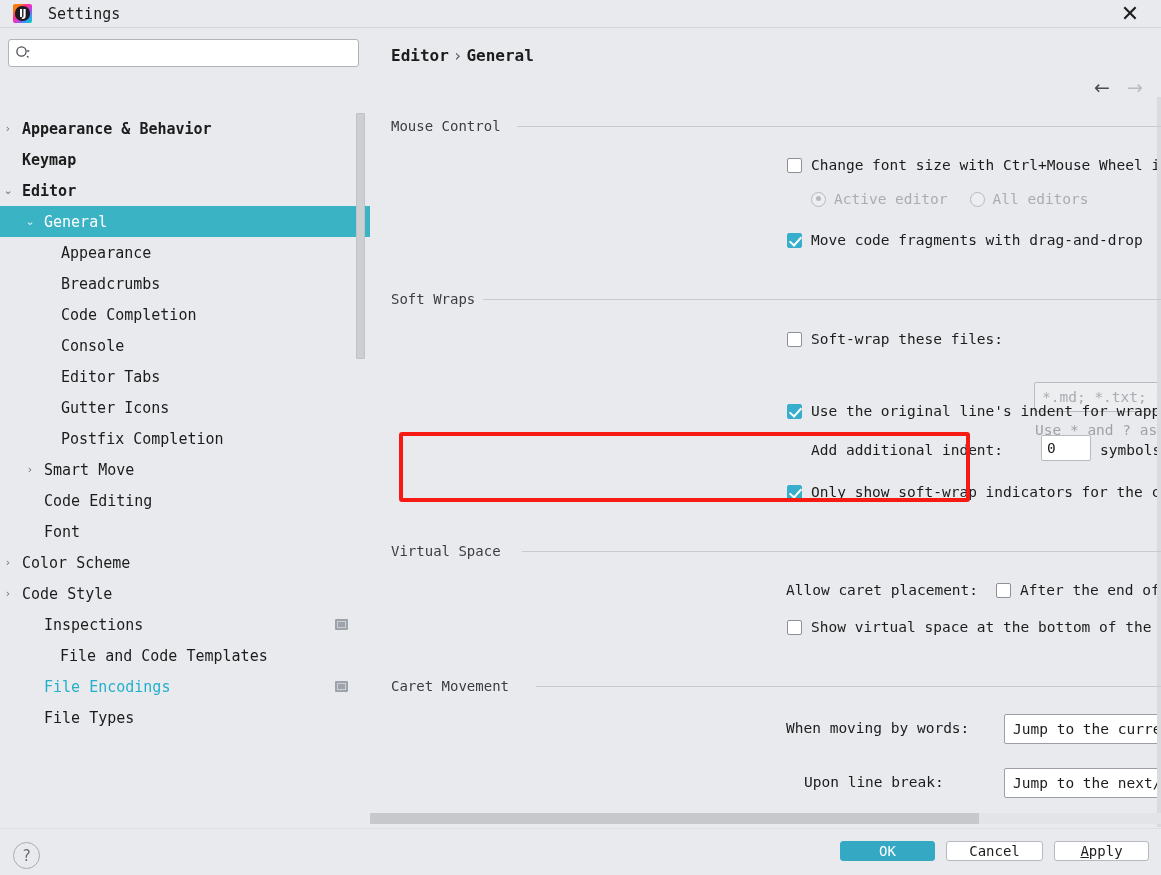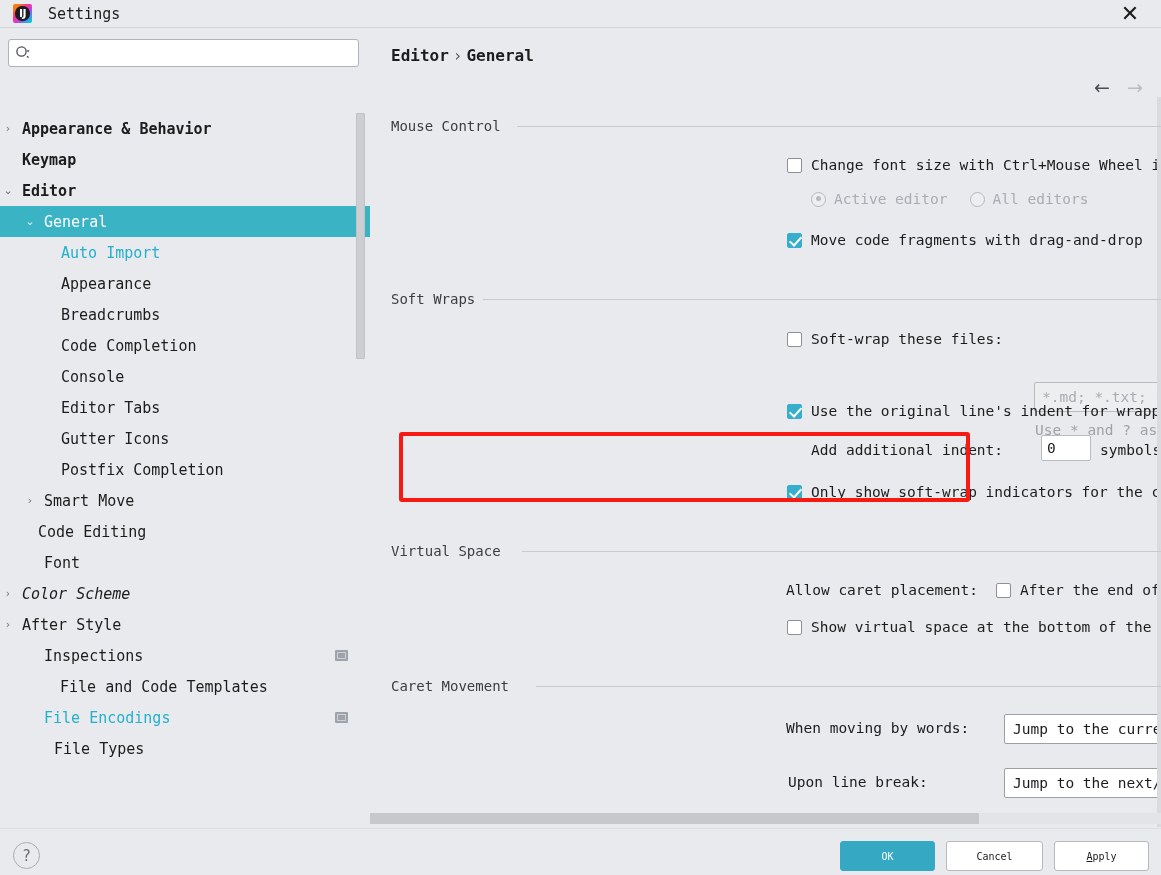--- a/index.html
+++ b/index.html
@@ -198,23 +198,23 @@
     background: #e8eaed; border-top: 1px solid #dcdee1;
   }
   #help-btn {
     position: absolute; left: 13px; top: 842px; width: 27px; height: 27px;
     border: 1.5px solid #a8abb1; border-radius: 50%;
     color: #6a6d73; font-size: 15px;
     display: flex; align-items: center; justify-content: center;
     cursor: pointer; font-family: "DejaVu Sans Mono", monospace;
   }
   .dlg-btn {
-    position: absolute; top: 841px; height: 30px;
+    position: absolute; top: 841px; height: 20px;
     display: flex; align-items: center; justify-content: center;
-    font-size: 10px; border-radius: 3px; cursor: pointer;
+    font-size: 14px; border-radius: 3px; cursor: pointer;
     font-family: "DejaVu Sans Mono", monospace;
   }
   #btn-ok     { left: 840px; width: 95px; background: #35a9c4; color: #fff; border: 1px solid #35a9c4; }
   #btn-cancel { left: 946px; width: 97px; background: #fff; color: #1c1c1c; border: 1px solid #b6b9be; }
   #btn-apply  { left: 1054px; width: 95px; background: #fff; color: #1c1c1c; border: 1px solid #b6b9be; }
   #btn-apply .u { text-decoration: underline; }
 </style>
 </head>
 <body>
 
@@ -254,25 +254,20 @@
       <div class="tree-item bold">
         <span style="display: inline-block; width: 0px; flex: 0 0 0px;"></span>
         <span class="chev">⌄</span>
         <span class="lbl" style="margin-left: 6px;">Editor</span>
       </div>
       <div class="tree-item sel">
         <span style="display: inline-block; width: 22px; flex: 0 0 22px;"></span>
         <span class="chev">⌄</span>
         <span class="lbl" style="margin-left: 6px;">General</span>
       </div>
-      <div class="tree-item modified">
-        <span style="display: inline-block; width: 39px; flex: 0 0 39px;"></span>
-        <span class="chev"></span>
-        <span class="lbl" style="margin-left: 6px;">Auto Import</span>
-      </div>
       <div class="tree-item">
         <span style="display: inline-block; width: 39px; flex: 0 0 39px;"></span>
         <span class="chev"></span>
         <span class="lbl" style="margin-left: 6px;">Appearance</span>
       </div>
       <div class="tree-item">
         <span style="display: inline-block; width: 39px; flex: 0 0 39px;"></span>
         <span class="chev"></span>
         <span class="lbl" style="margin-left: 6px;">Breadcrumbs</span>
       </div>
@@ -302,36 +297,36 @@
         <span class="lbl" style="margin-left: 6px;">Postfix Completion</span>
       </div>
       <div class="tree-item">
         <span style="display: inline-block; width: 22px; flex: 0 0 22px;"></span>
         <span class="chev">›</span>
         <span class="lbl" style="margin-left: 6px;">Smart Move</span>
       </div>
       <div class="tree-item">
         <span style="display: inline-block; width: 22px; flex: 0 0 22px;"></span>
         <span class="chev"></span>
-        <span class="lbl" style="">Code Editing</span>
+        <span class="lbl" style="margin-left: 6px;">Code Editing</span>
       </div>
       <div class="tree-item">
         <span style="display: inline-block; width: 22px; flex: 0 0 22px;"></span>
         <span class="chev"></span>
         <span class="lbl" style="margin-left: 6px;">Font</span>
       </div>
       <div class="tree-item">
         <span style="display: inline-block; width: 0px; flex: 0 0 0px;"></span>
         <span class="chev">›</span>
-        <span class="lbl" style="margin-left: 6px; font-style: italic;">Color Scheme</span>
+        <span class="lbl" style="margin-left: 6px;">Color Scheme</span>
       </div>
       <div class="tree-item">
         <span style="display: inline-block; width: 0px; flex: 0 0 0px;"></span>
         <span class="chev">›</span>
-        <span class="lbl" style="margin-left: 6px;">After Style</span>
+        <span class="lbl" style="margin-left: 6px;">Code Style</span>
       </div>
       <div class="tree-item">
         <span style="display: inline-block; width: 22px; flex: 0 0 22px;"></span>
         <span class="chev"></span>
         <span class="lbl" style="margin-left: 6px;">Inspections</span>
         <span class="badge-icon"></span>
       </div>
       <div class="tree-item">
         <span style="display: inline-block; width: 22px; flex: 0 0 22px;"></span>
         <span class="chev"></span>
@@ -339,21 +334,21 @@
       </div>
       <div class="tree-item modified">
         <span style="display: inline-block; width: 22px; flex: 0 0 22px;"></span>
         <span class="chev"></span>
         <span class="lbl" style="margin-left: 6px;">File Encodings</span>
         <span class="badge-icon"></span>
       </div>
       <div class="tree-item">
         <span style="display: inline-block; width: 22px; flex: 0 0 22px;"></span>
         <span class="chev"></span>
-        <span class="lbl" style="margin-left: 16px; text-align: right;">File Types</span>
+        <span class="lbl" style="margin-left: 6px; text-align: right;">File Types</span>
       </div>
       <div class="tree-item">
         <span style="display: inline-block; width: 22px; flex: 0 0 22px;"></span>
         <span class="chev"></span>
       </div>
     </div>
   <div id="side-scroll-track"></div>
 </div>
 
 <div id="right-panel">
@@ -441,21 +436,21 @@
     <div class="section-rule" style="left:166px; top:601px; width:625px;"></div>
 
     <div class="row" style="left:416px; top:635px;">
       <span>When moving by words:</span>
     </div>
     <div class="combo" style="position:absolute; left:634px; top:629px; width:400px;">
       <span>Jump to the current word boundaries</span>
 
     </div>
 
-    <div class="row" style="left:418px; top:689px;">
+    <div class="row" style="left:434px; top:689px;">
       <span>Upon line break:</span>
     </div>
     <div class="combo" style="position:absolute; left:634px; top:683px; width:400px;">
       <span>Jump to the next/previous line boundaries</span>
 
     </div>
 
   </div>
 
   <div id="right-vtrack" style="position:absolute; left:787px; top:68px; width:4px; height:730px; background:#d9dbde;"></div>

